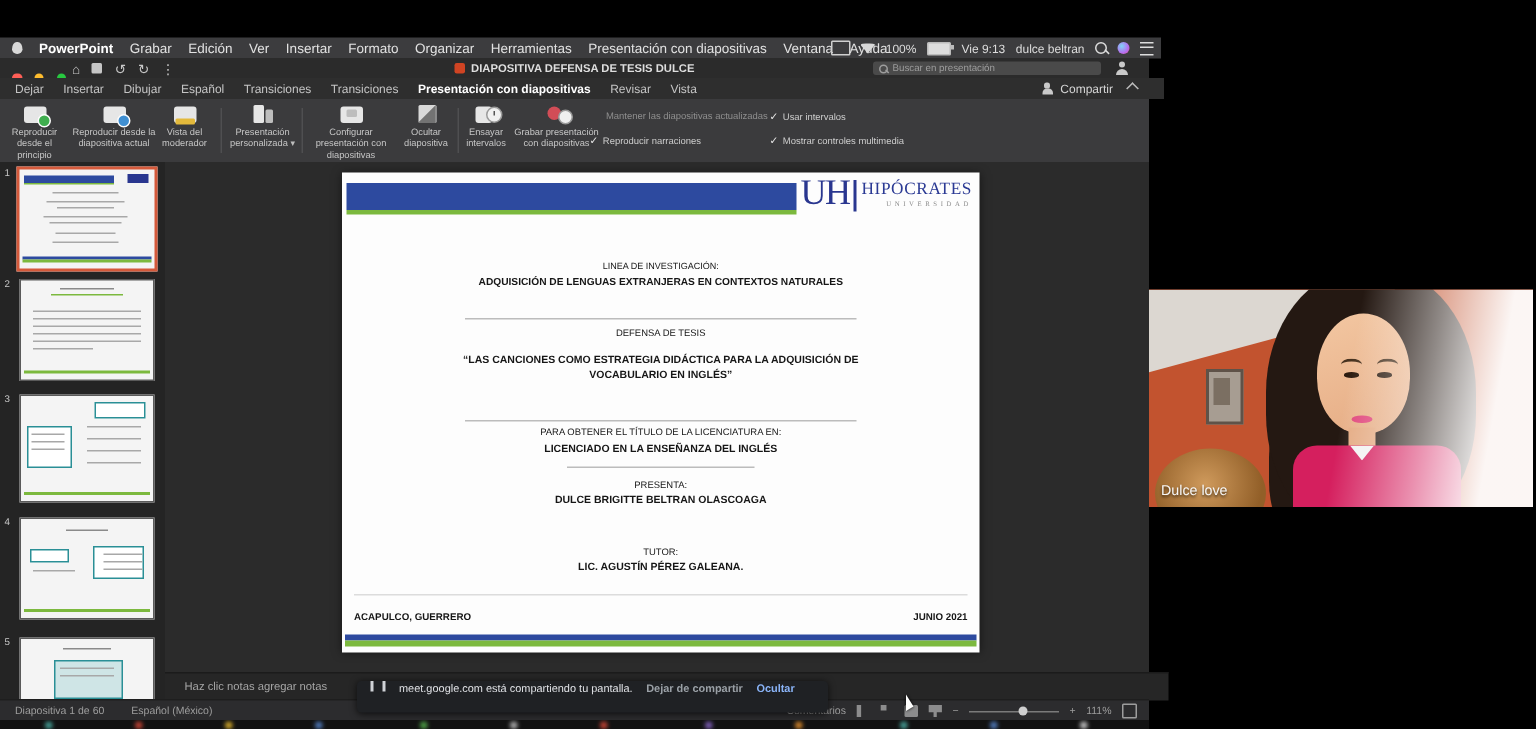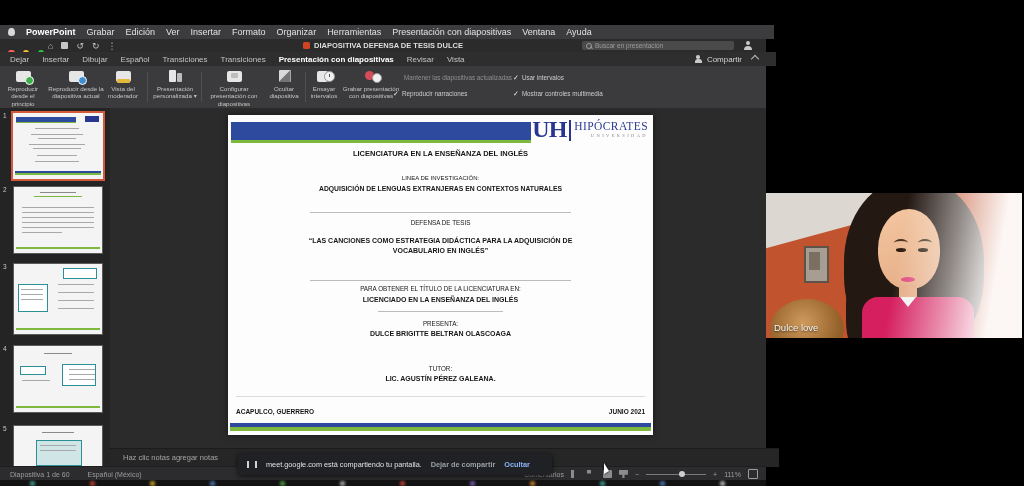--- a/index.html
+++ b/index.html
@@ -80,21 +80,21 @@
   .mline{position:absolute;height:1px;background:#a8a8a8}
   .mbox{position:absolute;border:1px solid #2a8f96;background:#fff}
   .workspace{left:110px;top:69px;width:656px;height:340px;background:#2b2b2b}
 
   
   .slide{left:118px;top:7px;width:425px;height:320px;background:#fdfdfd;box-shadow:0 0 6px rgba(0,0,0,.5);color:#161616}
   .ctr{left:0;right:0;text-align:center}
   .hblue{left:3px;top:7px;width:300px;height:18px;background:#2d4a9f}
   .hgreen{left:3px;top:25px;width:300px;height:3px;background:#7cb93e}
   .logo{right:5px;top:2px;display:flex;gap:3px;align-items:flex-start;font-family:"Liberation Serif",serif}
-  .uh{font-size:24px;font-weight:bold;color:#29368f;line-height:24px;letter-spacing:-1px}
+  .uh{font-size:24px;font-weight:normal;color:#29368f;line-height:24px;letter-spacing:-1px}
   .logodiv{width:2px;height:21px;background:#29368f;margin-top:3px}
   .hipo{font-size:11.5px;color:#2b3a94;letter-spacing:.4px;line-height:12px;margin-top:3px}
   .univ{font-size:4.5px;color:#8a8a8a;letter-spacing:2.4px;text-align:right;margin-top:1px}
   .sdiv{height:1px;background:#bcbcbc}
   .fblue{left:2px;right:2px;top:308px;height:4px;background:#2d4a9f}
   .fgreen{left:2px;right:2px;top:312px;height:4px;background:#7cb93e}
 
   
   .notes{left:110px;top:409px;width:656px;height:18px;background:#262626;border-top:1px solid #1b1b1b;
          font-size:7.5px;color:#a5a5a5;line-height:18px;padding-left:13px}
@@ -106,21 +106,21 @@
   .vico.v1{clip-path:polygon(0 0,35% 0,35% 100%,0 100%)}
   .vico.v2{clip-path:polygon(0 0,45% 0,45% 45%,0 45%)}
   .vico.v3{border-radius:1px}
   .vico.v4{clip-path:polygon(0 0,100% 0,100% 60%,62% 60%,62% 100%,38% 100%,38% 60%,0 60%)}
   .ztrack{width:60px;height:1px;background:#7a7a7a;position:relative}
   .zknob{position:absolute;left:33px;top:-2.5px;width:6px;height:6px;border-radius:50%;background:#cfcfcf}
   .fitbox{width:8px;height:8px;border:1px solid #9d9d9d;border-radius:1px}
 
   
   .meetbar{left:238px;top:454px;width:296px;height:21px;background:#1f2124;border-radius:3px;
-           box-shadow:0 1px 5px rgba(0,0,0,.7);display:flex;align-items:center;gap:9px;padding:0 9px;
+           box-shadow:0 1px 5px rgba(0,0,0,.7);display:flex;gap:9px;padding:0 9px;
            font-size:7.3px;color:#dfe1e5;white-space:nowrap}
   .pausebars{width:6px;height:7px;border-left:2px solid #cfd2d6;border-right:2px solid #cfd2d6;flex:none}
   .meetstop{color:#9aa0a6;font-weight:600}
   .meethide{color:#8ab4f8;font-weight:600}
 
   .cursor{left:604px;top:463px;width:0;height:0;border-left:5px solid #fff;border-top:8px solid transparent;
           border-bottom:3px solid transparent;filter:drop-shadow(0 0 1px #000)}
 
   
   .dock{left:0;top:480px;width:766px;height:6px;background:#121212;overflow:hidden}
@@ -156,20 +156,31 @@
   <span>Grabar</span>
   <span>Edición</span>
   <span>Ver</span>
   <span>Insertar</span>
   <span>Formato</span>
   <span>Organizar</span>
   <span>Herramientas</span>
   <span>Presentación con diapositivas</span>
   <span>Ventana</span>
   <span>Ayuda</span>
+  <span class="mstat">
+    <span class="scrshare"></span>
+    <span class="wifi"></span>
+    <span>100%</span>
+    <span class="batt"></span>
+    <span>Vie 9:13</span>
+    <span>dulce beltran</span>
+    <span class="mag"></span>
+    <span class="siri"></span>
+    <span class="mlist"></span>
+  </span>
 </div>
 
 <div class="abs win">
 
   <div class="abs titlebar">
     <span class="tlwrap">
       <span class="tl" style="background:#ff5f57"></span>
       <span class="tl" style="background:#febc2e"></span>
       <span class="tl" style="background:#28c840"></span>
     </span>
@@ -356,21 +367,20 @@
       <span class="abs hgreen"></span>
       <span class="abs logo">
         <span class="uh">UH</span>
         <span class="logodiv"></span>
         <span>
           <span class="hipo" style="display:block">HIPÓCRATES</span>
           <span class="univ" style="display:block">UNIVERSIDAD</span>
         </span>
       </span>
 
-      <div class="abs ctr" style="top:34px;font-size:7.5px;font-weight:bold">LICENCIATURA EN LA ENSEÑANZA DEL INGLÉS</div>
       <div class="abs ctr" style="top:60px;font-size:6px">LINEA DE INVESTIGACIÓN:</div>
       <div class="abs ctr" style="top:69px;font-size:6.8px;font-weight:bold;left:75px;right:75px;line-height:10px">ADQUISICIÓN DE LENGUAS EXTRANJERAS EN CONTEXTOS NATURALES</div>
       <span class="abs sdiv" style="left:82px;right:82px;top:97px"></span>
       <div class="abs ctr" style="top:104px;font-size:6.3px">DEFENSA DE TESIS</div>
       <div class="abs ctr" style="top:121px;font-size:7px;font-weight:bold;left:62px;right:62px;line-height:10px">“LAS CANCIONES COMO ESTRATEGIA DIDÁCTICA PARA LA ADQUISICIÓN DE VOCABULARIO EN INGLÉS”</div>
       <span class="abs sdiv" style="left:82px;right:82px;top:165px"></span>
       <div class="abs ctr" style="top:170px;font-size:6.3px">PARA OBTENER EL TÍTULO DE LA LICENCIATURA EN:</div>
       <div class="abs ctr" style="top:181px;font-size:7px;font-weight:bold">LICENCIADO EN LA ENSEÑANZA DEL INGLÉS</div>
       <span class="abs sdiv" style="left:150px;right:150px;top:196px"></span>
       <div class="abs ctr" style="top:205px;font-size:6.3px">PRESENTA:</div>

